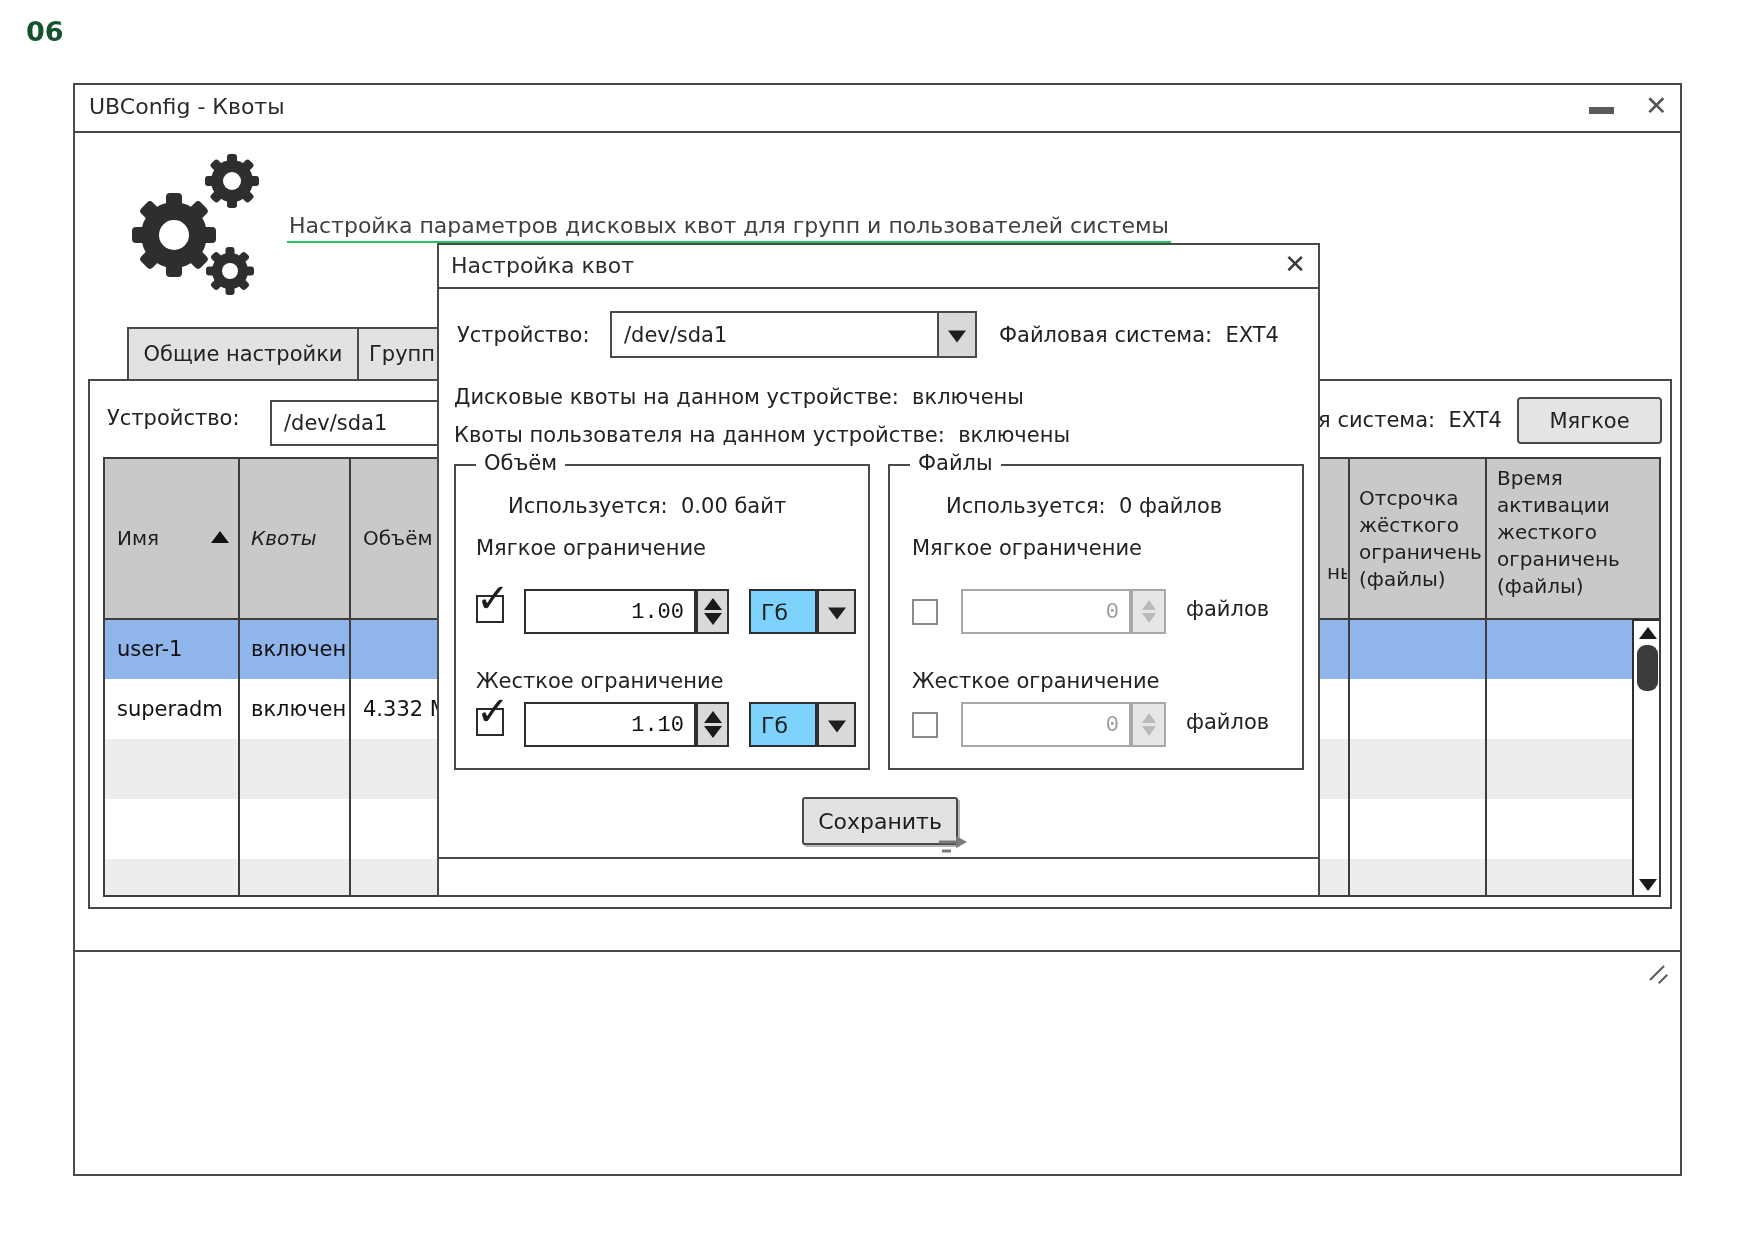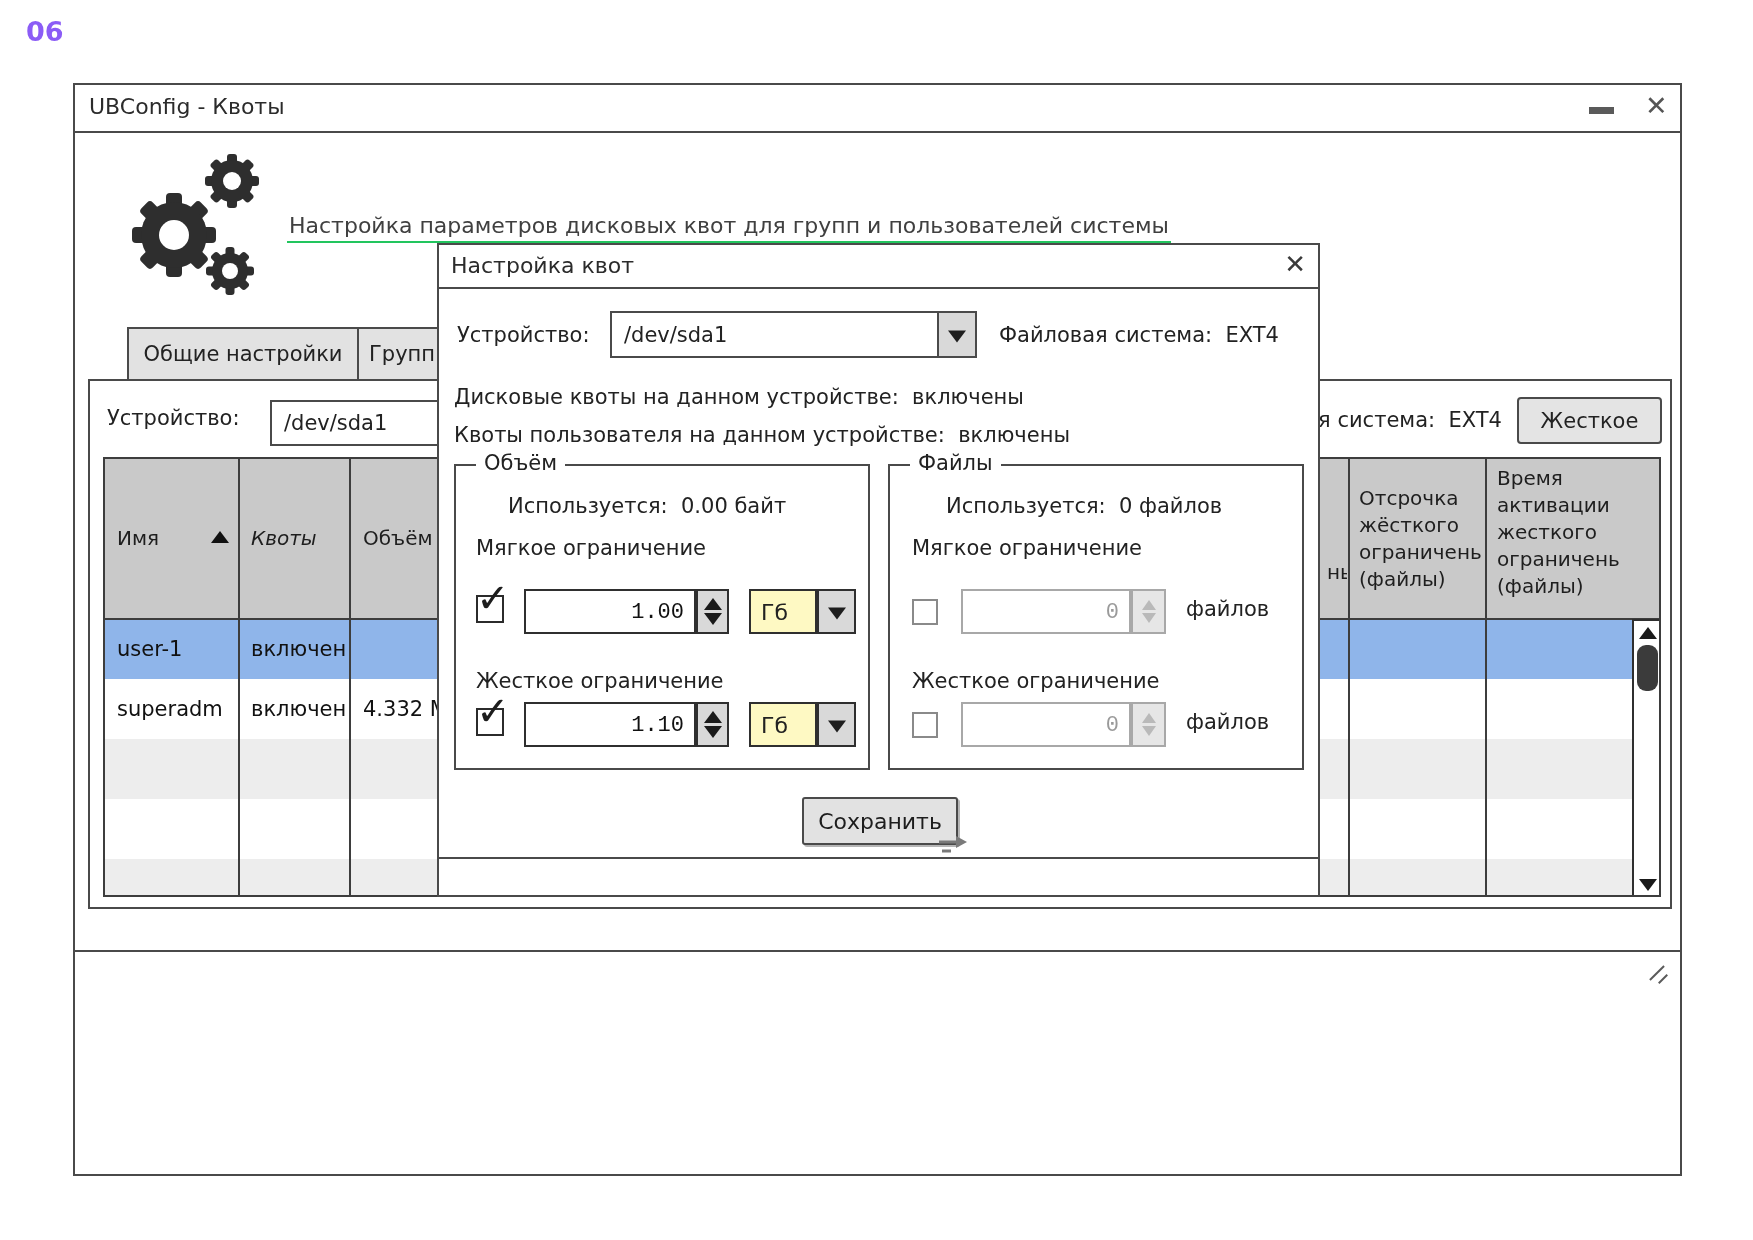--- a/index.html
+++ b/index.html
@@ -1,21 +1,21 @@
 <!DOCTYPE html>
 <html><head>
 <meta charset="utf-8">
 <style>
   * { margin:0; padding:0; box-sizing:border-box; }
   html,body { background:#fff; }
   .page { position:relative; width:1753px; height:1240px; background:#fff;
           font-family:"DejaVu Sans","Liberation Sans",sans-serif; color:#222; overflow:hidden; }
   .abs { position:absolute; }
 
-  .page-label { left:26px; top:16px; font-size:27px; font-weight:bold; color:#8b5cf6; }
+  .page-label { left:26px; top:16px; font-size:27px; font-weight:bold; color:#14532d; }
 
   
   .window { left:73px; top:83px; width:1609px; height:1093px; border:2px solid #4a4a4a; background:#fff; }
   .titlebar { left:0; top:0; width:100%; height:48px; border-bottom:2px solid #4a4a4a; background:#fff; }
   .titlebar .wtitle { position:absolute; left:14px; top:9px; font-size:22px; color:#2b2b2b; }
   .min-icon { position:absolute; left:1514px; top:22px; width:25px; height:7px; background:#5a5a5a; }
   .close-glyph { position:absolute; left:1570px; top:5px; font-size:27px; color:#555; line-height:32px; }
 
   .description { left:212px; top:128px; font-size:22px; color:#404040; border-bottom:2px solid #22c55e; padding:0 2px 3px 2px; white-space:pre; }
 
@@ -77,21 +77,21 @@
   .numfield.dis .nval { color:#9a9a9a; }
 
   .spinbtn { position:absolute; height:45px; background:#d9d9d9; border:2px solid #2f2f2f; }
   .sp-up,.sp-dn { position:absolute; left:50%; transform:translateX(-50%); width:0; height:0; }
   .sp-up { top:7px; border-left:9px solid transparent; border-right:9px solid transparent; border-bottom:12px solid #1a1a1a; }
   .sp-dn { bottom:7px; border-left:9px solid transparent; border-right:9px solid transparent; border-top:12px solid #1a1a1a; }
   .spinbtn.dis { background:#e6e6e6; border-color:#a8a8a8; }
   .spinbtn.dis .sp-up { border-left-width:7px; border-right-width:7px; border-bottom:10px solid #b9b9b9; top:9px; }
   .spinbtn.dis .sp-dn { border-left-width:7px; border-right-width:7px; border-top:10px solid #b9b9b9; bottom:9px; }
 
-  .unitbox { position:absolute; height:45px; border:2px solid #2f2f2f; background:#fef9c3; }
+  .unitbox { position:absolute; height:45px; border:2px solid #2f2f2f; background:#7dd3fc; }
   .unitbox .uval { position:absolute; left:10px; top:50%; transform:translateY(-50%); font-size:22px; }
   .unitbtn { position:absolute; height:45px; width:39px; background:#d9d9d9; border:2px solid #2f2f2f; }
 
   .save-btn { position:absolute; left:363px; top:552px; width:156px; height:48px; background:#e2e2e2;
               border:2px solid #4a4a4a; border-radius:3px; box-shadow:2px 2px 0 rgba(90,90,90,.45);
               display:flex; align-items:center; justify-content:center; font-size:22px; color:#1d1d1d; }
   .dlg-footer { position:absolute; left:0; top:612px; width:100%; height:38px; border-top:2px solid #4a4a4a; background:#fff; }
 </style>
 </head>
 <body>
@@ -213,21 +213,21 @@
       <div class="abs combo" style="left:180px;top:19px;width:374px;height:46px;">
         <span class="cval">/dev/sda1</span>
         <span class="cbtn">
             <span class="tri-down"></span>
           </span>
       </div>
 
       <span class="abs field-label" style="left:1132px;top:27px;">Файловая система:  EXT4</span>
 
       <div class="abs btn" style="left:1427px;top:16px;width:145px;height:47px;">
-        <span>Жесткое</span>
+        <span>Мягкое</span>
       </div>
 
       <div class="abs table">
         <div class="thead"></div>
 
         <div class="row-band" style="top:161px;height:59px;background:#8fb5ea;"></div>
         <div class="row-band" style="top:220px;height:60px;background:#ffffff;"></div>
         <div class="row-band" style="top:280px;height:60px;background:#ededed;"></div>
         <div class="row-band" style="top:340px;height:60px;background:#ffffff;"></div>
         <div class="row-band" style="top:400px;height:36px;background:#ededed;"></div>

